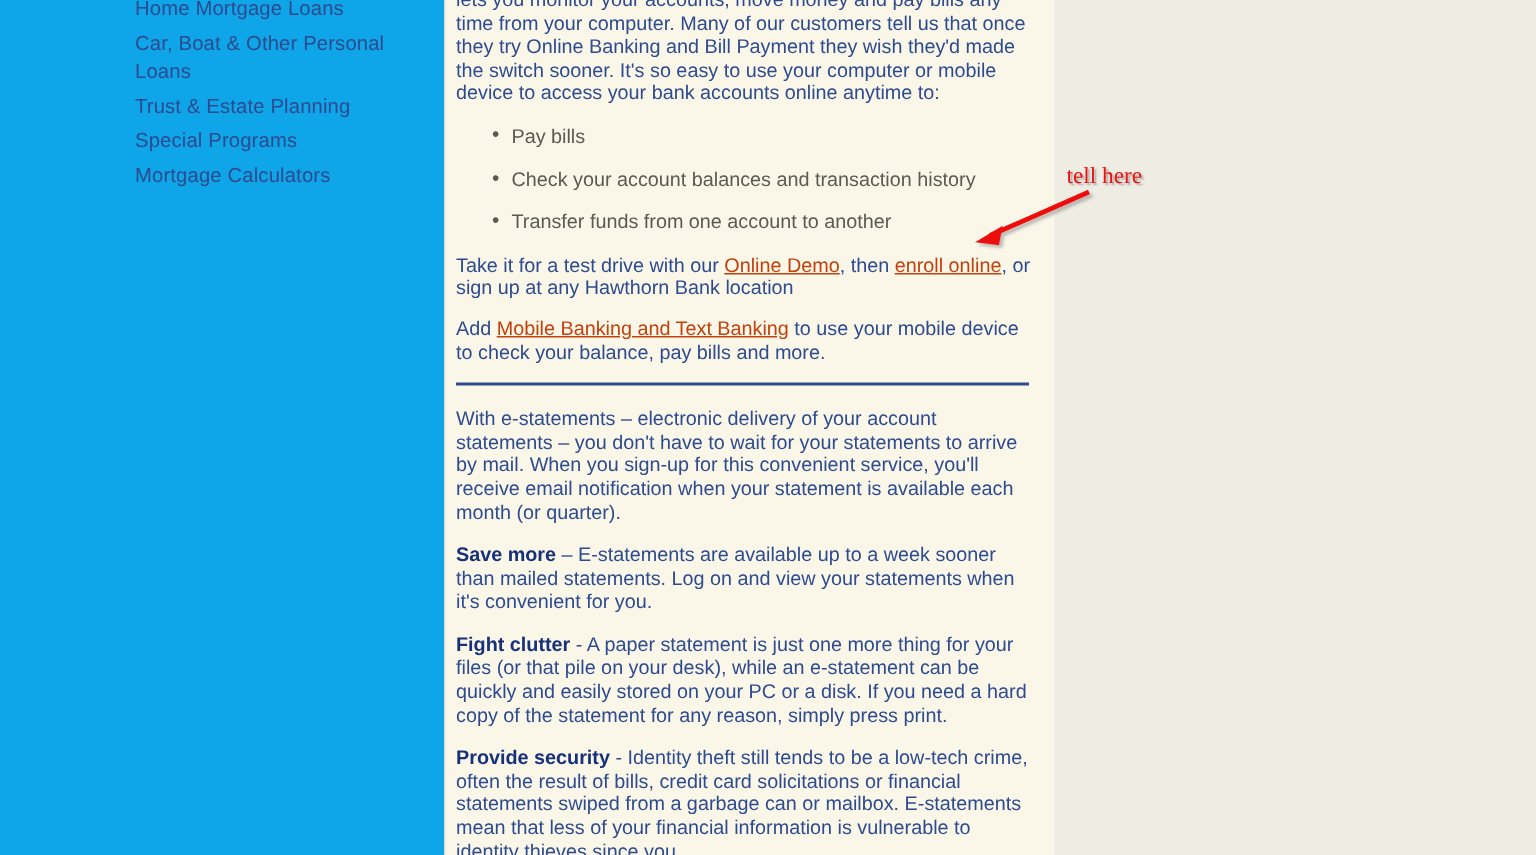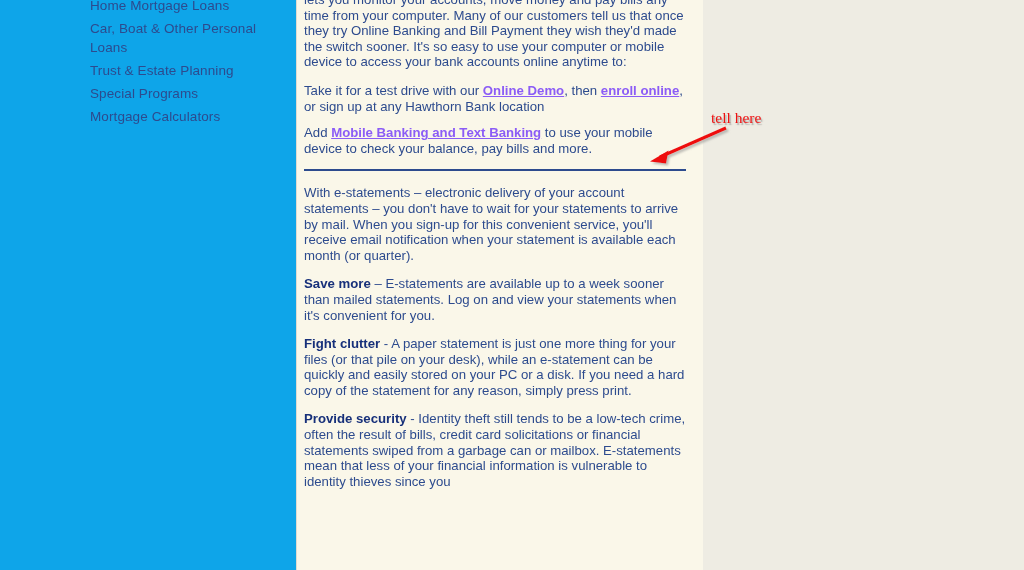--- a/index.html
+++ b/index.html
@@ -94,22 +94,22 @@
   ul.bullets li::before {
     content: "\2022";
     position: absolute;
     left: -13px;
     top: -1px;
     color: #5a5a52;
     font-size: 14px;
   }
 
   a.inline-link {
-    color: #8b5cf6;
-    font-weight: bold;
+    color: #c2410c;
+    font-weight: normal;
     text-decoration: underline;
   }
 
   h2.section-heading {
     margin: 18px 0 0 0;
     font-size: 16.5px;
     font-weight: bold;
     color: #17307a;
     letter-spacing: 0;
   }
@@ -163,20 +163,25 @@
     </nav>
   </div>
 
   <div id="col-divider"></div>
 
   <main id="content">
     <div id="content-inner">
 
       <p class="body">lets you monitor your accounts, move money and pay bills any time from your computer.  Many of our customers tell us that once they try Online Banking and Bill Payment they wish they'd made the switch sooner. It's so easy to use your computer or mobile device to access your bank accounts online anytime to:</p>
 
+      <ul class="bullets">
+        <li>Pay bills</li>
+        <li>Check your account balances and transaction history</li>
+        <li>Transfer funds from one account to another</li>
+      </ul>
 
       <p class="body tight"><span>Take it for a test drive with our </span><a class="inline-link" href="#">Online Demo</a><span>, then </span><a class="inline-link" href="#">enroll online</a><span>, or sign up at any Hawthorn Bank location</span></p>
 
       <p class="body"><span>Add </span><a class="inline-link" href="#">Mobile Banking and Text Banking</a><span> to use your mobile device to check your balance, pay bills and more.</span></p>
 
       <hr class="section-rule">
 
 
       <p class="body"><span>With e-statements – electronic delivery of your account statements – you don't have to wait for your statements to arrive by mail. When you sign-up for this convenient service, you'll receive email notification when your statement is available each month (or quarter).</span></p>
 

